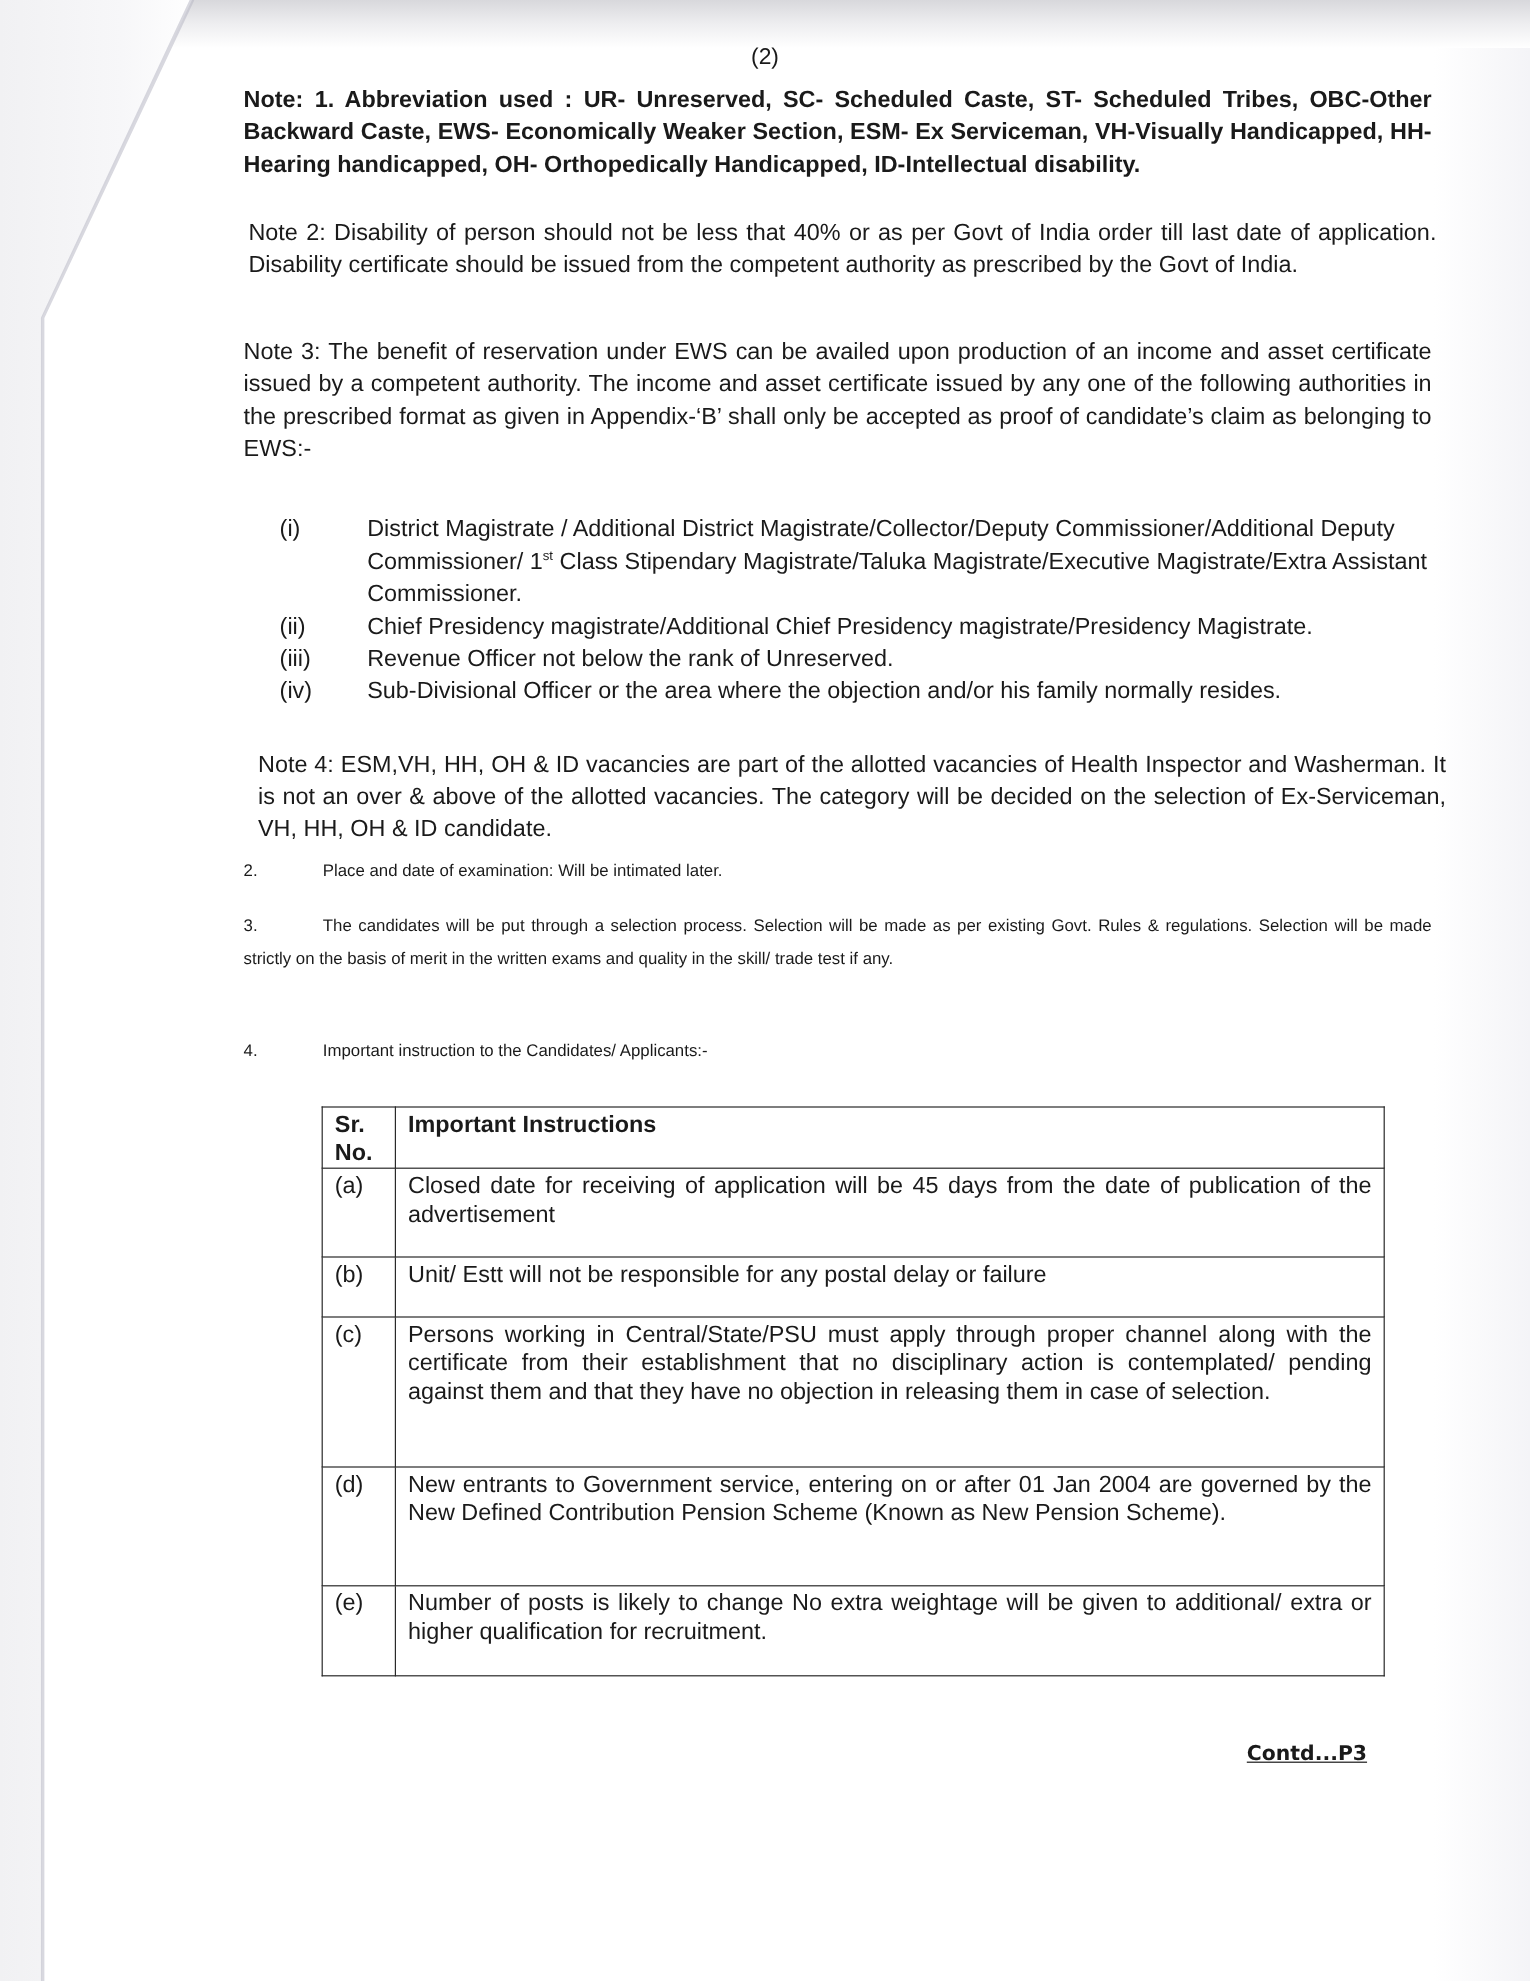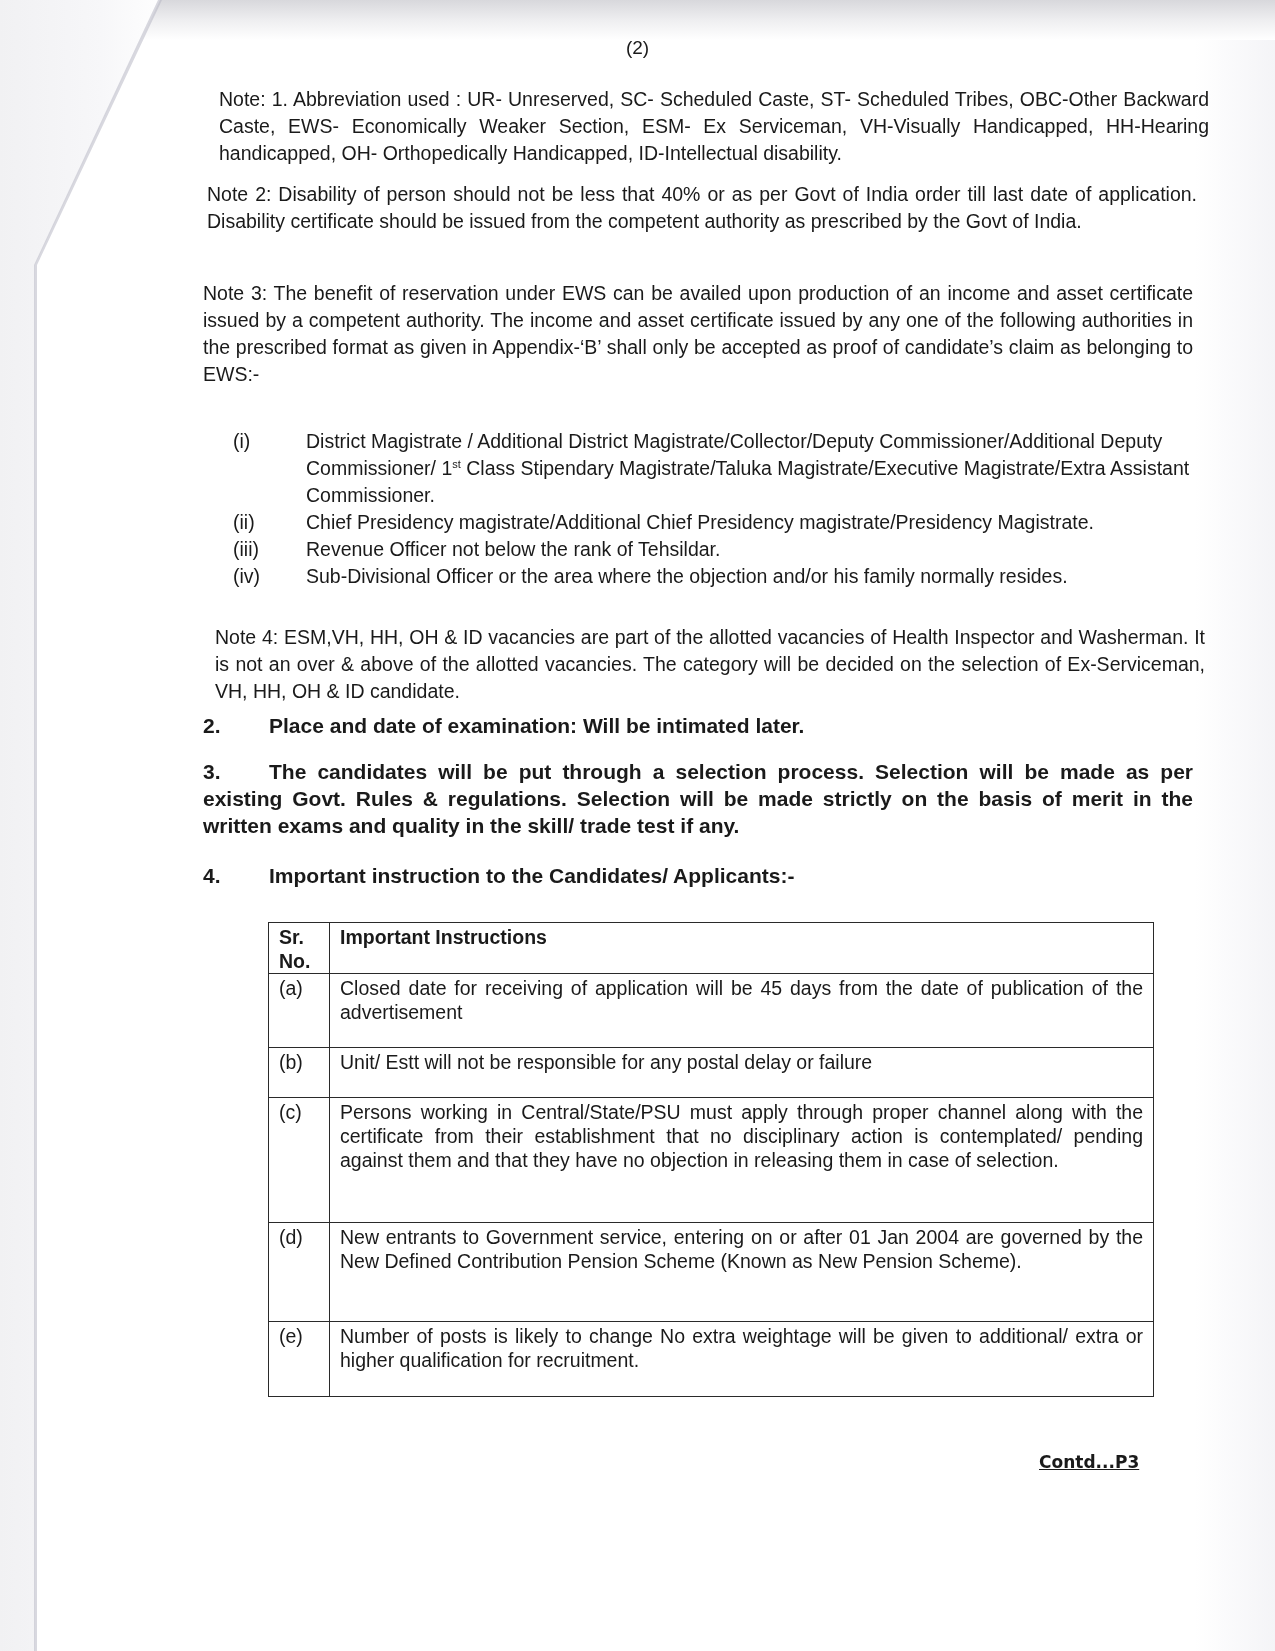--- a/index.html
+++ b/index.html
@@ -38,21 +38,21 @@
   .para {
     position: absolute; left: 203px; width: 990px;
     font-size: 19.5px; line-height: 27px; text-align: justify;
   }
   .auth-list { position: absolute; left: 203px; width: 990px; top: 428px; font-size: 19.5px; }
   .auth-item { display: flex; line-height: 27px; }
   .auth-num { width: 103px; padding-left: 30px; box-sizing: border-box; flex: none; }
   .auth-text { flex: 1; }
   sup { font-size: 11px; line-height: 0; vertical-align: super; }
 
-  .numbered { position: absolute; left: 203px; width: 990px; font-size: 21px; line-height: 27px; text-align: justify; font-weight: bold; }
+  .numbered { position: absolute; left: 203px; width: 990px; font-size: 14px; line-height: 27px; text-align: justify; }
   .numbered .num { display: inline-block; width: 66px; }
 
   table.instructions {
     position: absolute; left: 268px; top: 922px; width: 886px;
     border-collapse: collapse; font-size: 19.5px; line-height: 24px;
   }
   table.instructions td, table.instructions th {
     border: 1.6px solid #2a2a2a; vertical-align: top; padding: 2px 10px 0 10px;
   }
   table.instructions th { font-weight: bold; text-align: left; margin-left: 48px; }
@@ -76,36 +76,36 @@
 <body>
 
 <div class="top-shade"></div>
 <div class="fold"></div>
 <div class="fold-edge"></div>
 <div class="right-shade"></div>
 
 <div class="page">
   <div class="page-number">(2)</div>
 
-  <p class="para" style="top:70px;margin:16px;">Note: 1. Abbreviation used : UR- Unreserved, SC- Scheduled Caste, ST- Scheduled Tribes, OBC-Other Backward Caste, EWS- Economically Weaker Section, ESM- Ex Serviceman, VH-Visually Handicapped, HH-Hearing handicapped, OH- Orthopedically Handicapped, ID-Intellectual disability.</p>
+  <p class="para" style="top:70px;margin:0;font-weight:bold;">Note: 1. Abbreviation used : UR- Unreserved, SC- Scheduled Caste, ST- Scheduled Tribes, OBC-Other Backward Caste, EWS- Economically Weaker Section, ESM- Ex Serviceman, VH-Visually Handicapped, HH-Hearing handicapped, OH- Orthopedically Handicapped, ID-Intellectual disability.</p>
   <p class="para" style="top:177px;margin:4px;">Note 2: Disability of person should not be less that 40% or as per Govt of India order till last date of application. Disability certificate should be issued from the competent authority as prescribed by the Govt of India.</p>
   <p class="para" style="top:280px;margin:0;">Note 3: The benefit of reservation under EWS can be availed upon production of an income and asset certificate issued by a competent authority. The income and asset certificate issued by any one of the following authorities in the prescribed format as given in Appendix-‘B’ shall only be accepted as proof of candidate’s claim as belonging to EWS:-</p>
 
   <div class="auth-list">
     <div class="auth-item">
       <span class="auth-num">(i)</span>
       <span class="auth-text"><span>District Magistrate / Additional District Magistrate/Collector/Deputy Commissioner/Additional Deputy Commissioner/ 1</span><sup>st</sup><span> Class Stipendary Magistrate/Taluka Magistrate/Executive Magistrate/Extra Assistant Commissioner.</span></span>
     </div>
     <div class="auth-item">
       <span class="auth-num">(ii)</span>
       <span class="auth-text">Chief Presidency magistrate/Additional Chief Presidency magistrate/Presidency Magistrate.</span>
     </div>
     <div class="auth-item">
       <span class="auth-num">(iii)</span>
-      <span class="auth-text">Revenue Officer not below the rank of Tehsildar.</span>
+      <span class="auth-text">Revenue Officer not below the rank of Unreserved.</span>
     </div>
     <div class="auth-item">
       <span class="auth-num">(iv)</span>
       <span class="auth-text">Sub-Divisional Officer or the area where the objection and/or his family normally resides.</span>
     </div>
   </div>
 
   <p class="para" style="top:612px;margin:12px;">Note 4: ESM,VH, HH, OH &amp; ID vacancies are part of the allotted vacancies of Health Inspector and Washerman. It is not an over &amp; above of the allotted vacancies. The category will be decided on the selection of Ex-Serviceman, VH, HH, OH &amp; ID candidate.</p>
 
   <div class="numbered" style="top:712px;">

